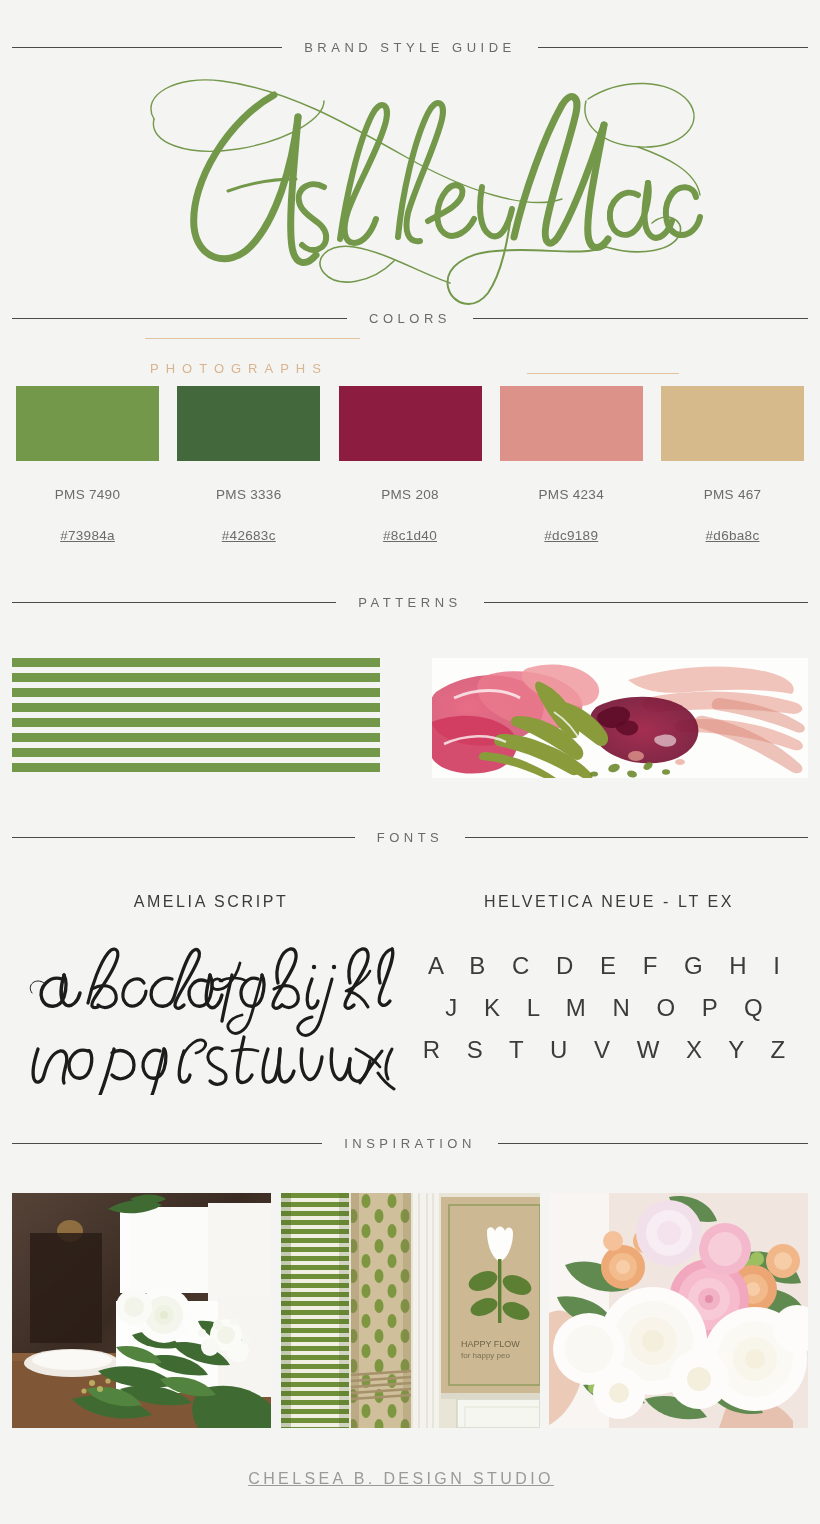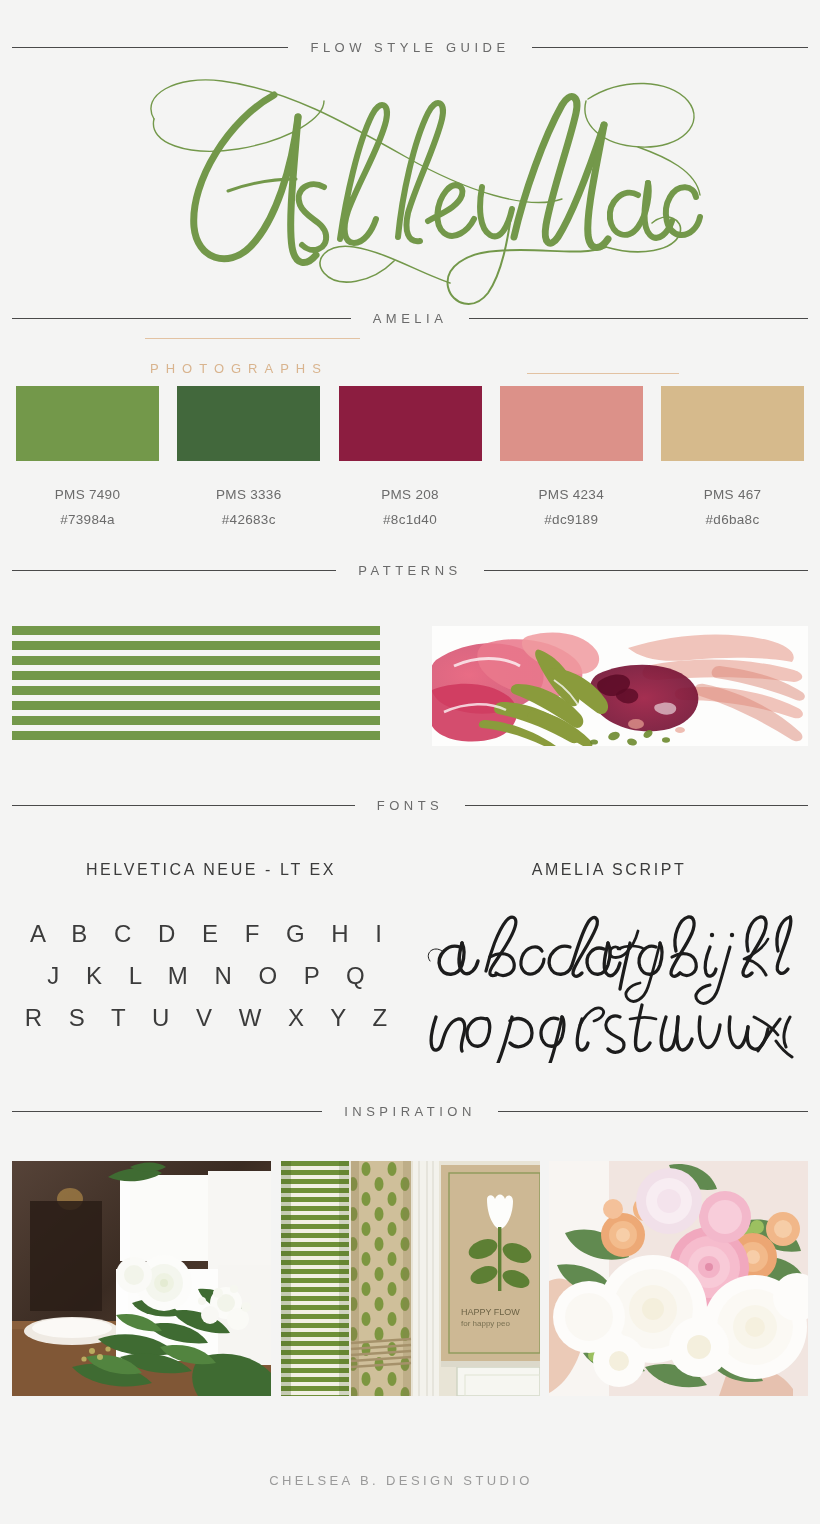--- a/index.html
+++ b/index.html
@@ -40,21 +40,21 @@
 
   
   .sec { padding:0 12px; }
   .swatch-row { display:flex; justify-content:space-between; margin-top:60px; padding:0 4px; }
   .swatch { width:143px; }
   .swatch .chip { width:143px; height:75px; }
   .swatch .nm, .swatch .hx {
     text-align:center; font-size:13.5px; color:#6b6b6b; letter-spacing:.3px;
   }
   .swatch .nm { margin-top:26px; }
-  .swatch .hx { margin-top:10px; }
+  .swatch .hx { margin-top:26px;text-decoration:underline; }
 
   
   .pat-row { display:flex; justify-content:space-between; margin-top:48px; }
   .stripes { width:368px; height:120px; position:relative; }
   .stripe { position:absolute; left:0; width:100%; height:9px; }
   .floral { width:376px; height:120px; position:relative; overflow:hidden; background:#fdfdfd; }
 
   
   .fonts-row { display:flex; margin-top:48px; }
   .font-col { flex:1; text-align:center; }
@@ -65,30 +65,30 @@
   }
   .script-line { line-height:1; }
 
   
   .insp-row { display:flex; justify-content:space-between; margin-top:42px; }
   .photo { width:259px; height:235px; overflow:hidden; position:relative; background:#84cc16; }
 
   
   .footer {
     position:absolute; left:0; right:18px; bottom:36px; text-align:center;
-    font-size:13px; letter-spacing:3.4px; color:#9a9a9a;
+    font-size:16px; letter-spacing:3.4px; color:#9a9a9a;text-decoration:underline;
   }
 </style>
 </head>
 <body>
 
 <div class="header">
   <div class="divider">
     <span class="rule"></span>
-    <span class="dlabel">FLOW STYLE GUIDE</span>
+    <span class="dlabel">BRAND STYLE GUIDE</span>
     <span class="rule"></span>
   </div>
 </div>
 
 <div class="logo-block">
   <svg class="logo-svg" width="600" height="250" viewBox="0 0 600 250">
     <g fill="none" stroke="#73984a" stroke-linecap="round">
 
       <path d="M44 58 C30 34 66 14 112 20 C176 28 236 62 296 96 C356 130 418 150 452 138" stroke-width="1.4"></path>
       <path d="M44 58 C38 82 78 96 128 88 C182 79 214 56 214 40" stroke-width="1.4"></path>
@@ -124,21 +124,21 @@
     </g>
   </svg>
   <div class="logo-rule-left"></div>
   <div class="logo-sub">PHOTOGRAPHS</div>
   <div class="logo-rule-right"></div>
 </div>
 
 <div class="sec">
   <div class="divider">
     <span class="rule"></span>
-    <span class="dlabel">AMELIA</span>
+    <span class="dlabel">COLORS</span>
     <span class="rule"></span>
   </div>
 
   <div class="swatch-row">
     <div class="swatch">
       <div class="chip" style="background: rgb(115, 152, 74);"></div>
       <div class="nm">PMS 7490</div>
       <div class="hx">#73984a</div>
     </div>
     <div class="swatch">
@@ -157,21 +157,21 @@
       <div class="hx">#dc9189</div>
     </div>
     <div class="swatch">
       <div class="chip" style="background: rgb(214, 186, 140);"></div>
       <div class="nm">PMS 467</div>
       <div class="hx">#d6ba8c</div>
     </div>
   </div>
 </div>
 
-<div class="sec" style="margin-top:36px;">
+<div class="sec" style="margin-top:52px;">
   <div class="divider">
     <span class="rule"></span>
     <span class="dlabel">PATTERNS</span>
     <span class="rule"></span>
   </div>
 
   <div class="pat-row">
     <div class="stripes" id="stripe-pattern">
         <div class="stripe" style="background: rgb(115, 152, 74); height: 9px; top: 0px;"></div>
         <div class="stripe" style="background: rgb(115, 152, 74); height: 9px; top: 15px;"></div>
@@ -249,29 +249,20 @@
 </div>
 
 <div class="sec" style="margin-top:52px;">
   <div class="divider">
     <span class="rule"></span>
     <span class="dlabel">FONTS</span>
     <span class="rule"></span>
   </div>
 
   <div class="fonts-row">
-    <div class="font-col">
-      <div class="font-name">HELVETICA NEUE - LT EX</div>
-      <div class="alpha">
-        <div class="alpha-line">A B C D E F G H I</div>
-        <div class="alpha-line">J K L M N O P Q</div>
-        <div class="alpha-line">R S T U V W X Y Z</div>
-      </div>
-    </div>
-
     <div class="font-col">
       <div class="font-name">AMELIA SCRIPT</div>
       <div class="alpha script-line">
         <svg width="370" height="150" viewBox="0 0 370 150">
           <g fill="none" stroke="#1c1c1c" stroke-linecap="round">
 
             <path d="M6 48 C0 40 10 32 18 38" stroke-width="1"></path>
             <path d="M36 34 C24 30 12 42 16 54 C20 64 34 64 38 52 C41 42 40 34 38 30" stroke-width="3.4"></path>
             <path d="M38 30 C34 44 34 56 40 60 C46 63 52 56 54 48" stroke-width="3.4"></path>
             <path d="M62 58 C66 40 74 18 82 8 C88 1 94 4 91 14 C87 28 74 44 68 54 C64 61 66 64 72 62" stroke-width="3.2"></path>
@@ -316,20 +307,29 @@
             <path d="M306 104 C304 118 306 130 312 134 C318 137 322 126 324 114" stroke-width="3.3"></path>
             <path d="M324 114 C322 128 324 134 330 136 C336 138 342 128 344 116" stroke-width="3.3"></path>
             <path d="M330 104 C338 108 348 114 354 122" stroke-width="2.8"></path>
             <path d="M356 106 C348 116 340 128 334 138" stroke-width="3"></path>
             <path d="M352 128 C356 134 362 140 368 144" stroke-width="3"></path>
             <path d="M366 104 C360 114 358 126 362 134" stroke-width="3"></path>
           </g>
         </svg>
       </div>
     </div>
+
+    <div class="font-col">
+      <div class="font-name">HELVETICA NEUE - LT EX</div>
+      <div class="alpha">
+        <div class="alpha-line">A B C D E F G H I</div>
+        <div class="alpha-line">J K L M N O P Q</div>
+        <div class="alpha-line">R S T U V W X Y Z</div>
+      </div>
+    </div>
   </div>
 </div>
 
 <div class="sec" style="margin-top:38px;">
   <div class="divider">
     <span class="rule"></span>
     <span class="dlabel">INSPIRATION</span>
     <span class="rule"></span>
   </div>
 

